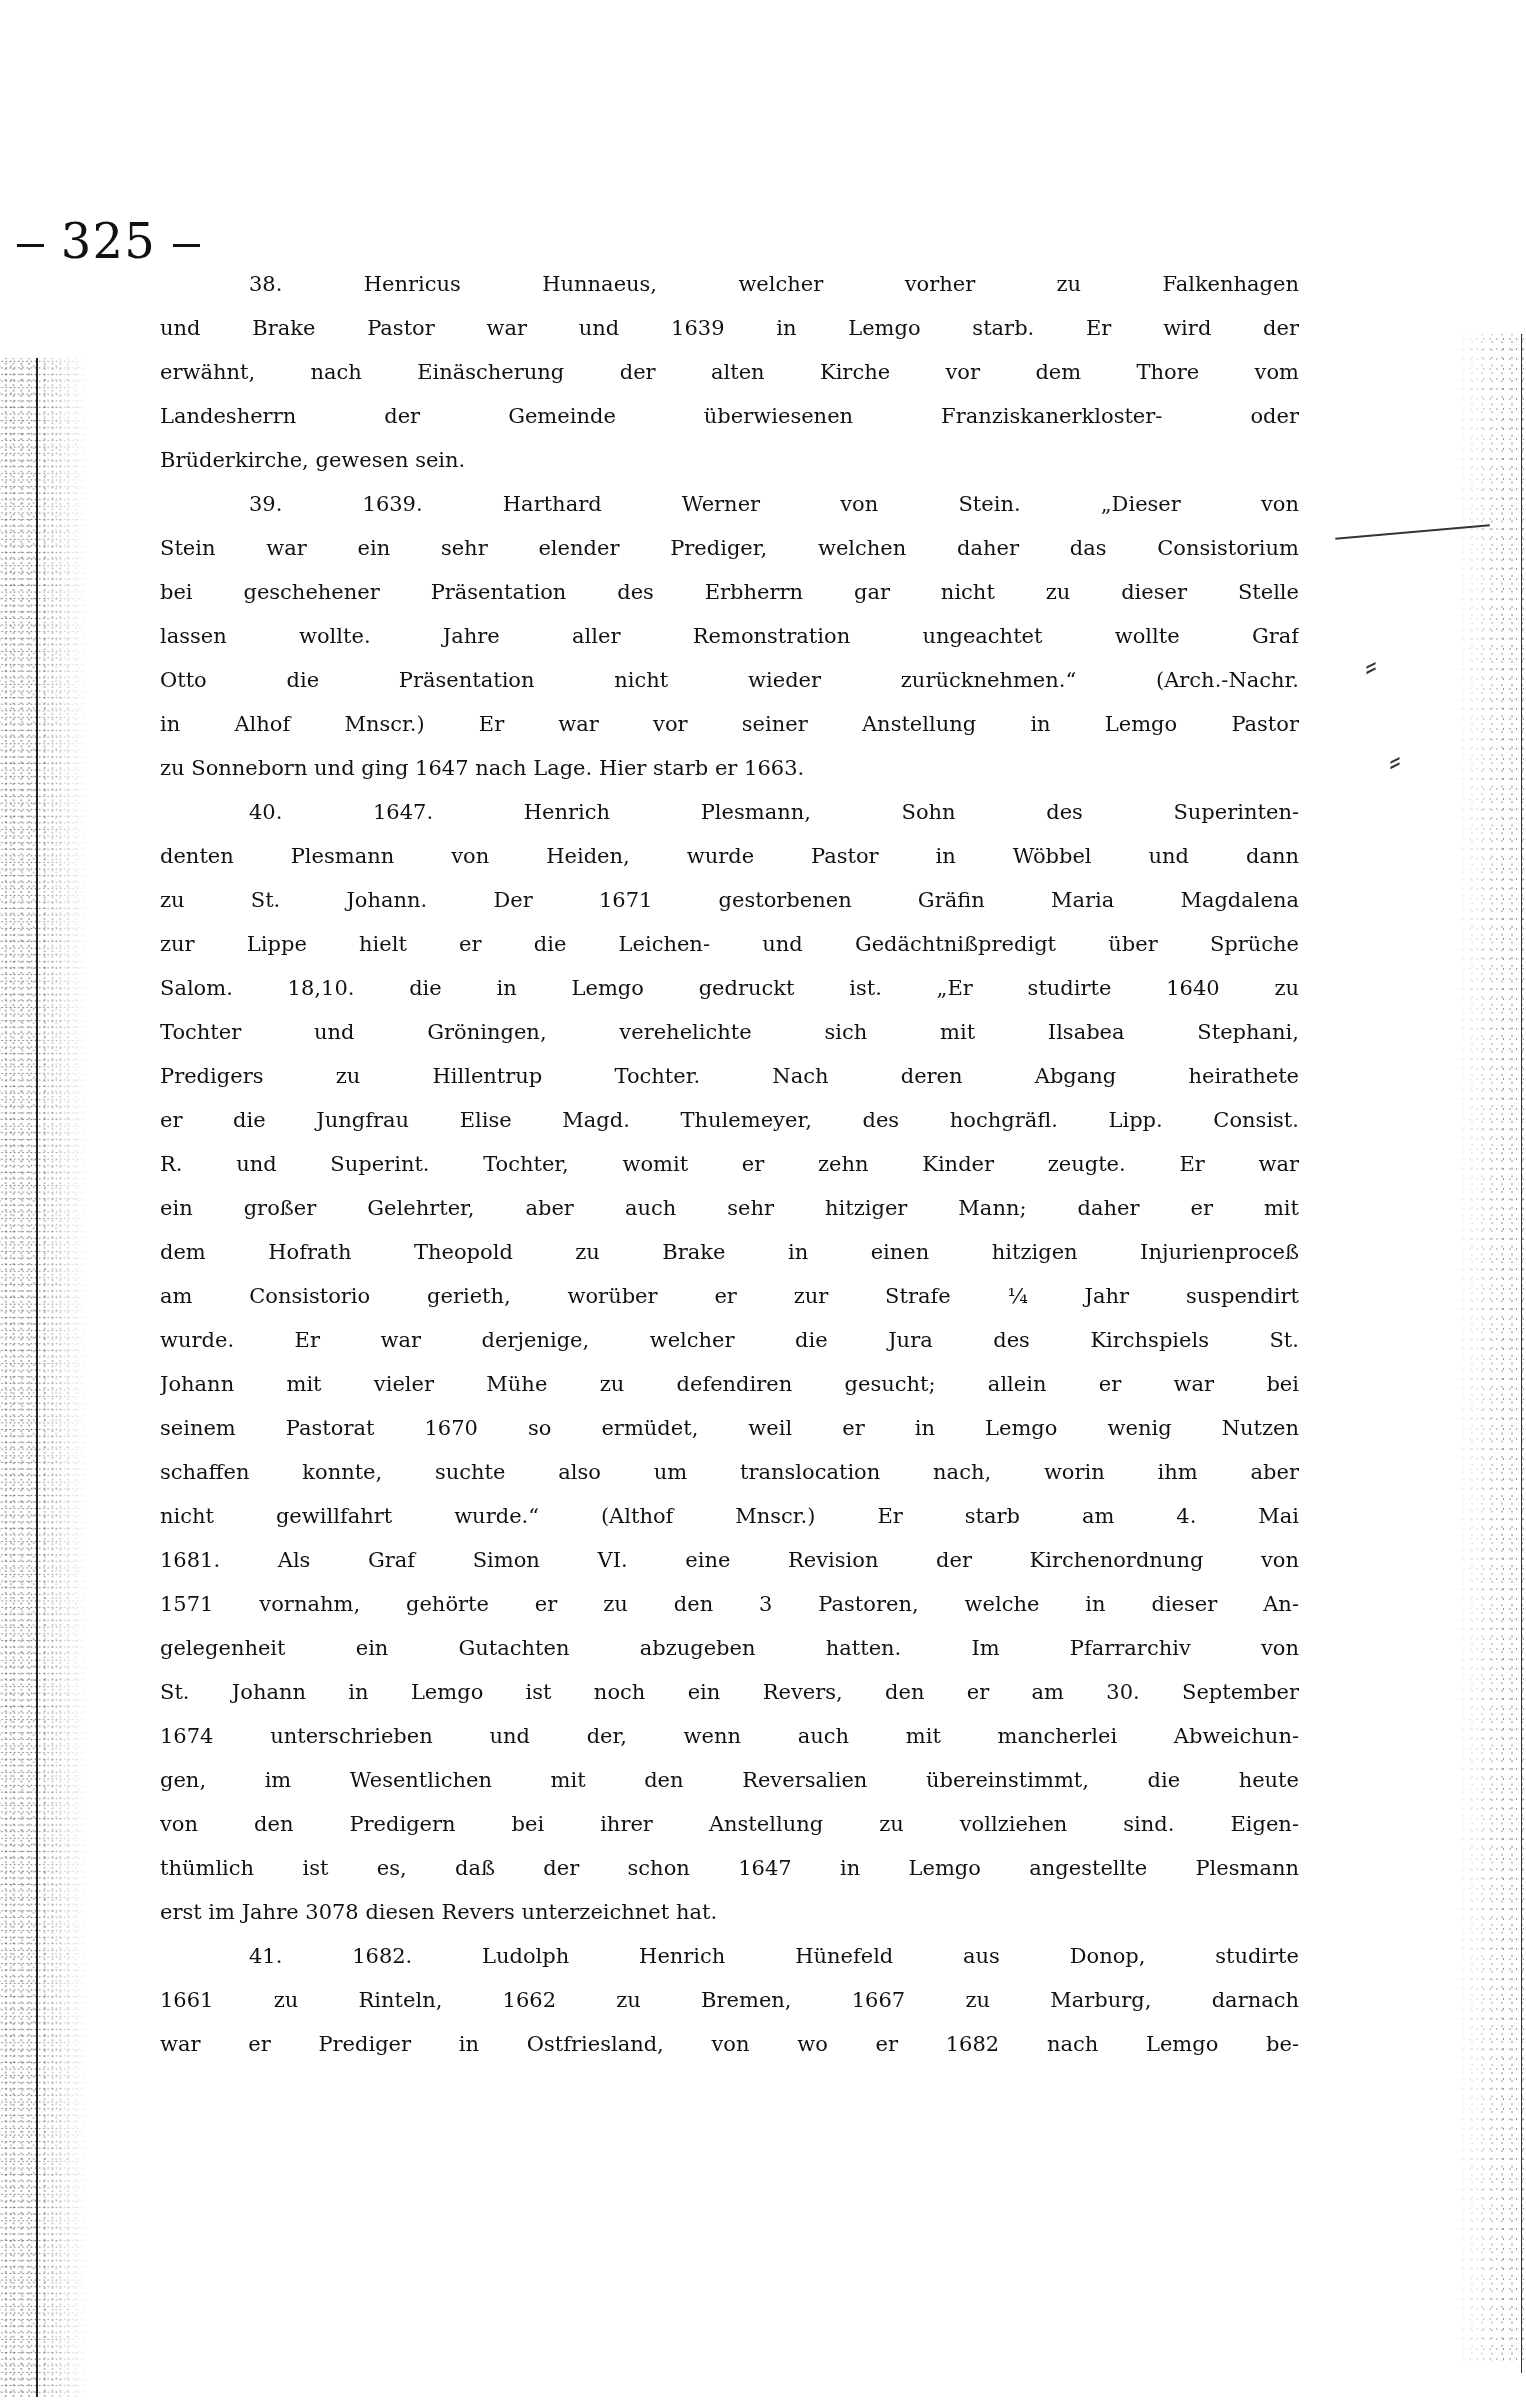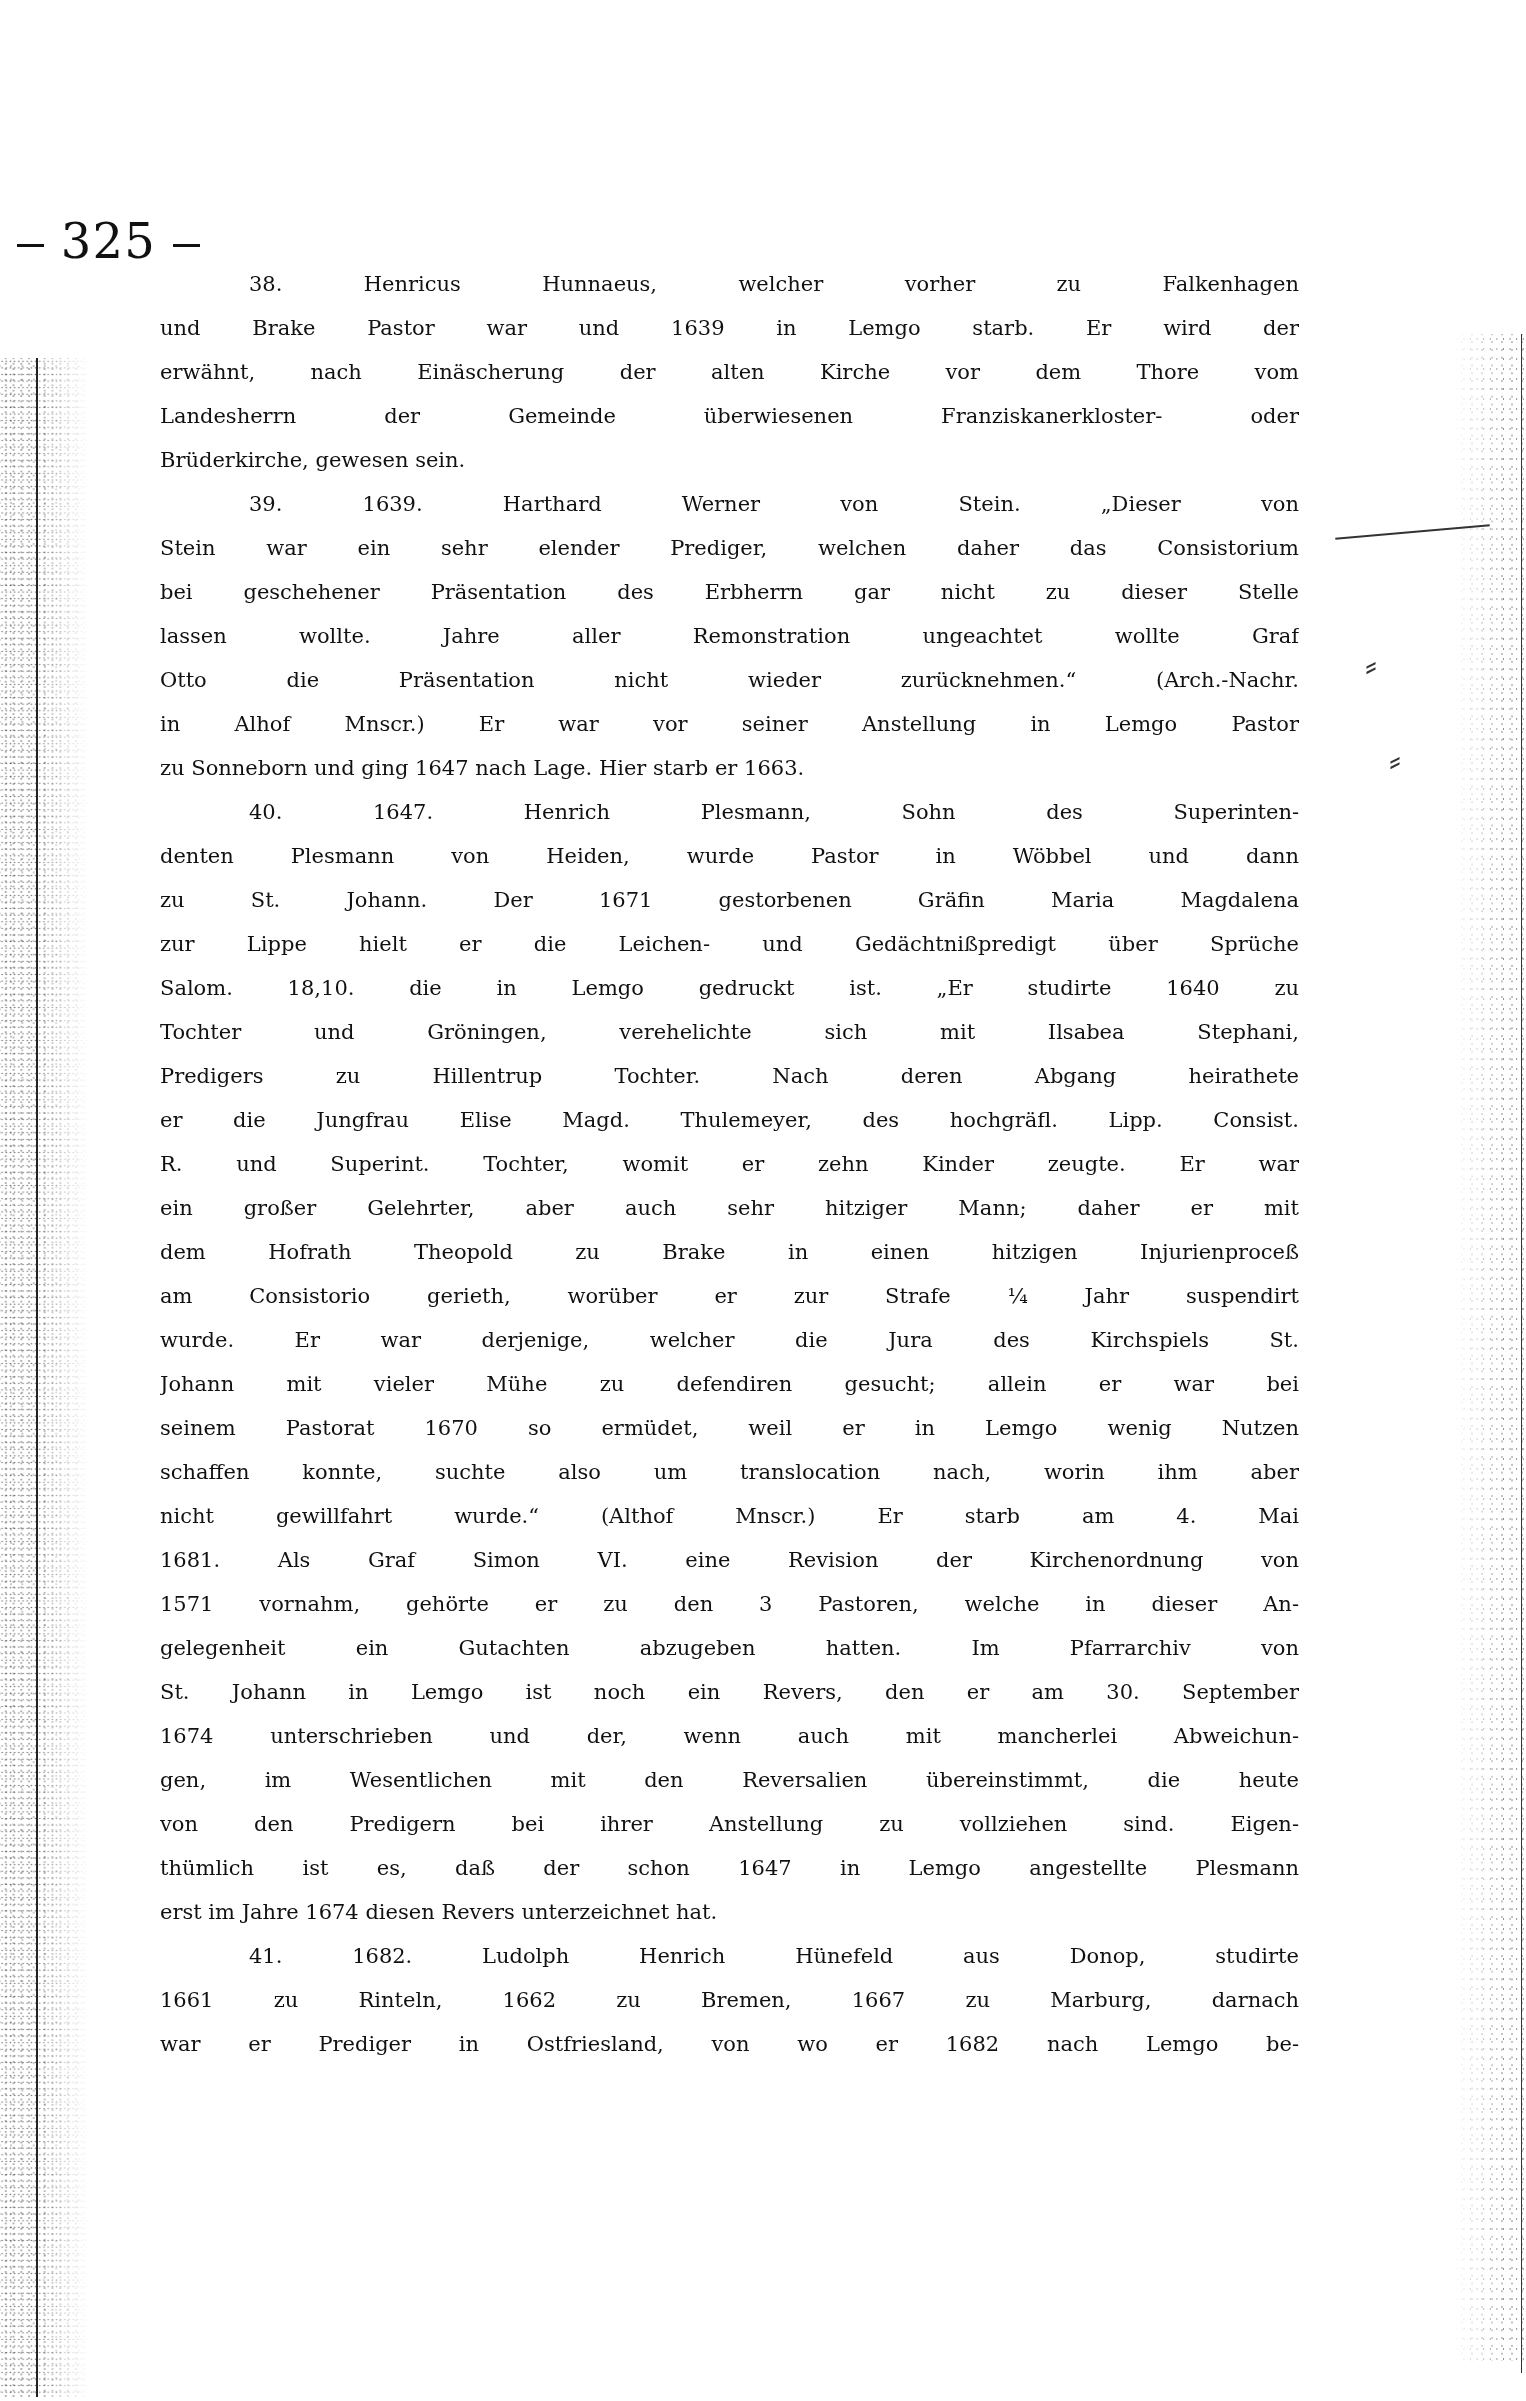--- a/index.html
+++ b/index.html
@@ -85,20 +85,20 @@
     <div class="line">schaffen konnte, suchte also um translocation nach, worin ihm aber</div>
     <div class="line">nicht gewillfahrt wurde.“ (Althof Mnscr.) Er starb am 4. Mai</div>
     <div class="line">1681. Als Graf Simon VI. eine Revision der Kirchenordnung von</div>
     <div class="line">1571 vornahm, gehörte er zu den 3 Pastoren, welche in dieser An-</div>
     <div class="line">gelegenheit ein Gutachten abzugeben hatten. Im Pfarrarchiv von</div>
     <div class="line">St. Johann in Lemgo ist noch ein Revers, den er am 30. September</div>
     <div class="line">1674 unterschrieben und der, wenn auch mit mancherlei Abweichun-</div>
     <div class="line">gen, im Wesentlichen mit den Reversalien übereinstimmt, die heute</div>
     <div class="line">von den Predigern bei ihrer Anstellung zu vollziehen sind. Eigen-</div>
     <div class="line">thümlich ist es, daß der schon 1647 in Lemgo angestellte Plesmann</div>
-    <div class="line last">erst im Jahre 1674 diesen Revers unterzeichnet hat.</div>
+    <div class="line last">erst im Jahre 3078 diesen Revers unterzeichnet hat.</div>
 
     <div class="line indent">41. 1682. Ludolph Henrich Hünefeld aus Donop, studirte</div>
     <div class="line">1661 zu Rinteln, 1662 zu Bremen, 1667 zu Marburg, darnach</div>
     <div class="line">war er Prediger in Ostfriesland, von wo er 1682 nach Lemgo be-</div>
   </div>
 </div>
 
 
 </body></html>

